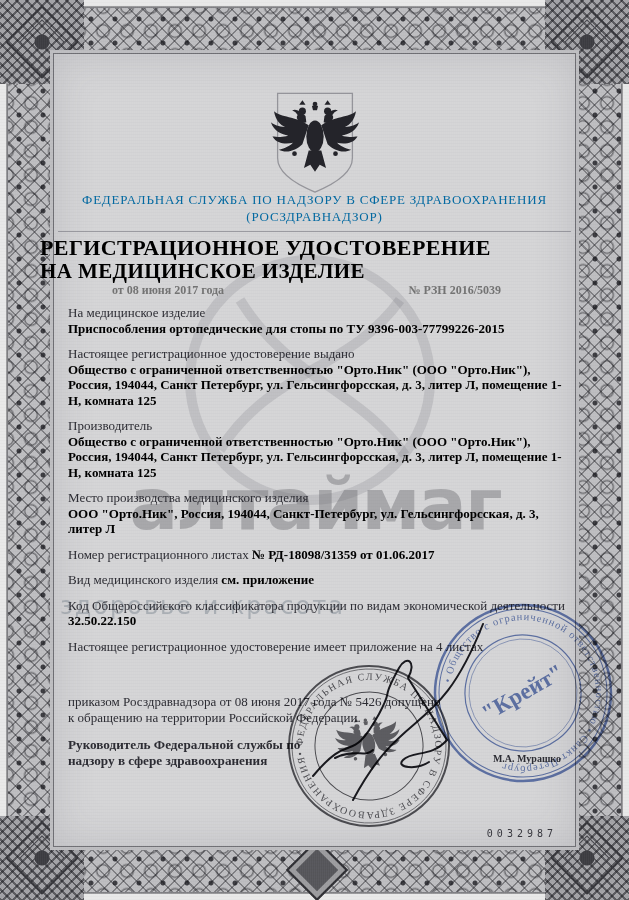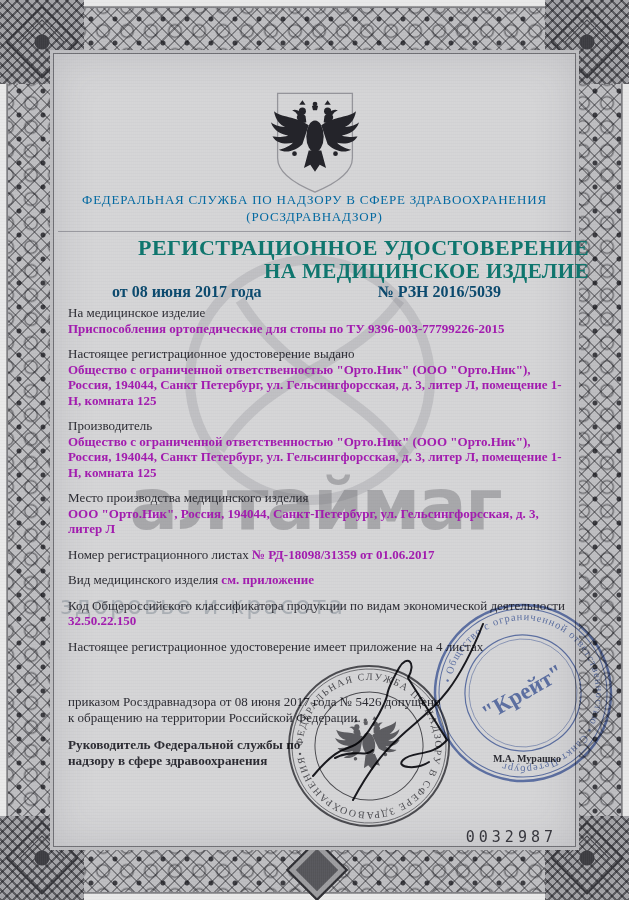--- a/index.html
+++ b/index.html
@@ -30,36 +30,36 @@
     box-shadow:0 0 0 3px #bdbdc0, inset 0 0 40px rgba(90,90,100,.18);}
   .grain{position:absolute;inset:0;pointer-events:none;opacity:.6;
     background-image:
       repeating-linear-gradient(0deg, rgba(0,0,0,.025) 0 1px, transparent 1px 3px),
       repeating-linear-gradient(90deg, rgba(255,255,255,.05) 0 1px, transparent 1px 2px);}
   
   .emblem{position:absolute;left:264px;top:90px;width:102px;height:114px;}
   .authority{position:absolute;left:60px;right:60px;top:192px;text-align:center;
     font-size:13px;line-height:1.3;letter-spacing:.8px;color:#0369a1;}
   .divider{position:absolute;left:58px;right:58px;top:231px;border-bottom:1px solid rgba(85,85,95,.45);}
-  .title{position:absolute;left:40px;right:40px;top:236px;text-align:right;color:#0f766e;
+  .title{position:absolute;left:40px;right:40px;top:236px;text-align:left;color:#000000;
     font-weight:bold;font-size:22px;line-height:1.1;letter-spacing:.4px;}
   .title .t2{font-size:21px;}
   .dateline{position:absolute;left:112px;right:128px;top:283px;display:flex;
-    justify-content:space-between;font-weight:bold;font-size:16px;color:#0c4a6e;}
+    justify-content:space-between;font-weight:bold;font-size:12px;color:#737373;}
   
   .content{position:absolute;left:68px;right:58px;top:305px;font-size:13px;
     line-height:15.5px;color:#2c2c33;}
   .content p{margin:0 0 10px 0;}
-  .content b{color:#a21caf;}
+  .content b{color:#000000;}
   .p-order{margin-top:40px !important;width:378px;}
   .sigrow{display:flex;justify-content:space-between;align-items:flex-end;margin-top:12px;}
   .sigrow .stitle{font-weight:bold;width:262px;font-size:13.2px;}
   .sigrow .sname{font-weight:bold;font-size:10px;padding-right:10px;padding-bottom:2px;}
   .serial{position:absolute;right:72px;top:828px;font-family:"DejaVu Sans Mono", monospace;
-    font-size:15px;letter-spacing:4px;color:#37373e;margin-left:35px;}
+    font-size:10px;letter-spacing:4px;color:#37373e;margin-left:35px;}
   
   .wm-brand{position:absolute;left:50px;top:468px;width:530px;text-align:center;
     font-family:"DejaVu Sans", sans-serif;font-weight:bold;font-size:72px;line-height:1;
     color:rgba(105,105,110,.42);letter-spacing:-2px;pointer-events:none;}
   .wm-tag{position:absolute;left:60px;top:592px;width:460px;
     font-family:"DejaVu Sans", sans-serif;font-size:24px;letter-spacing:2px;
     color:rgba(125,135,145,.5);pointer-events:none;}
   .wm-logo{position:absolute;left:150px;top:230px;pointer-events:none;}
   
   .stamp-black{position:absolute;left:283px;top:660px;width:172px;height:172px;

